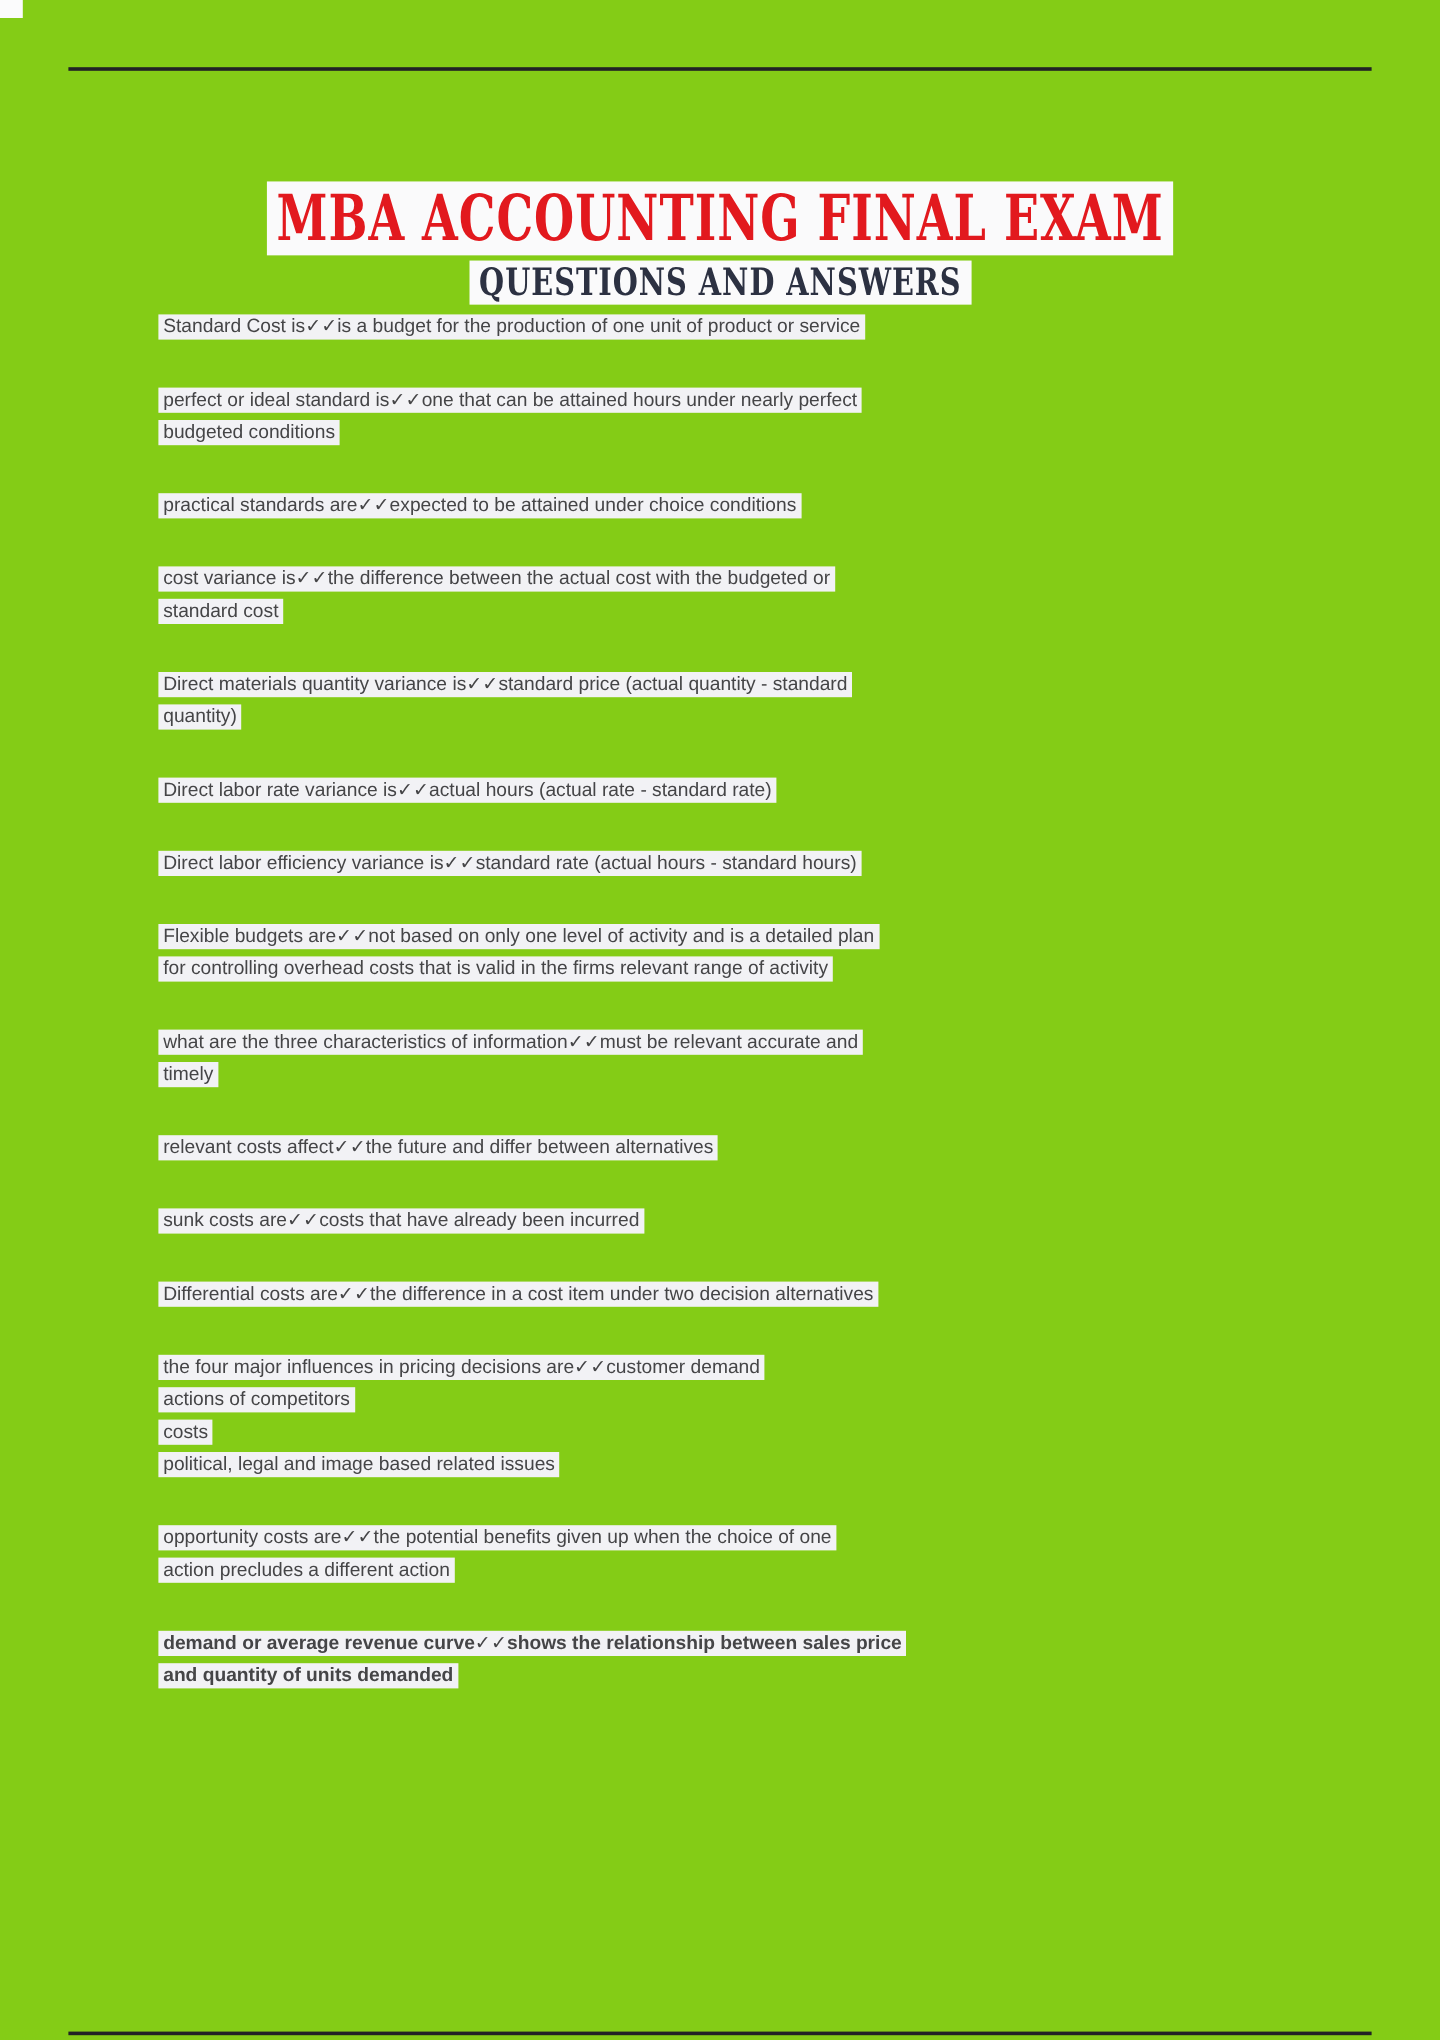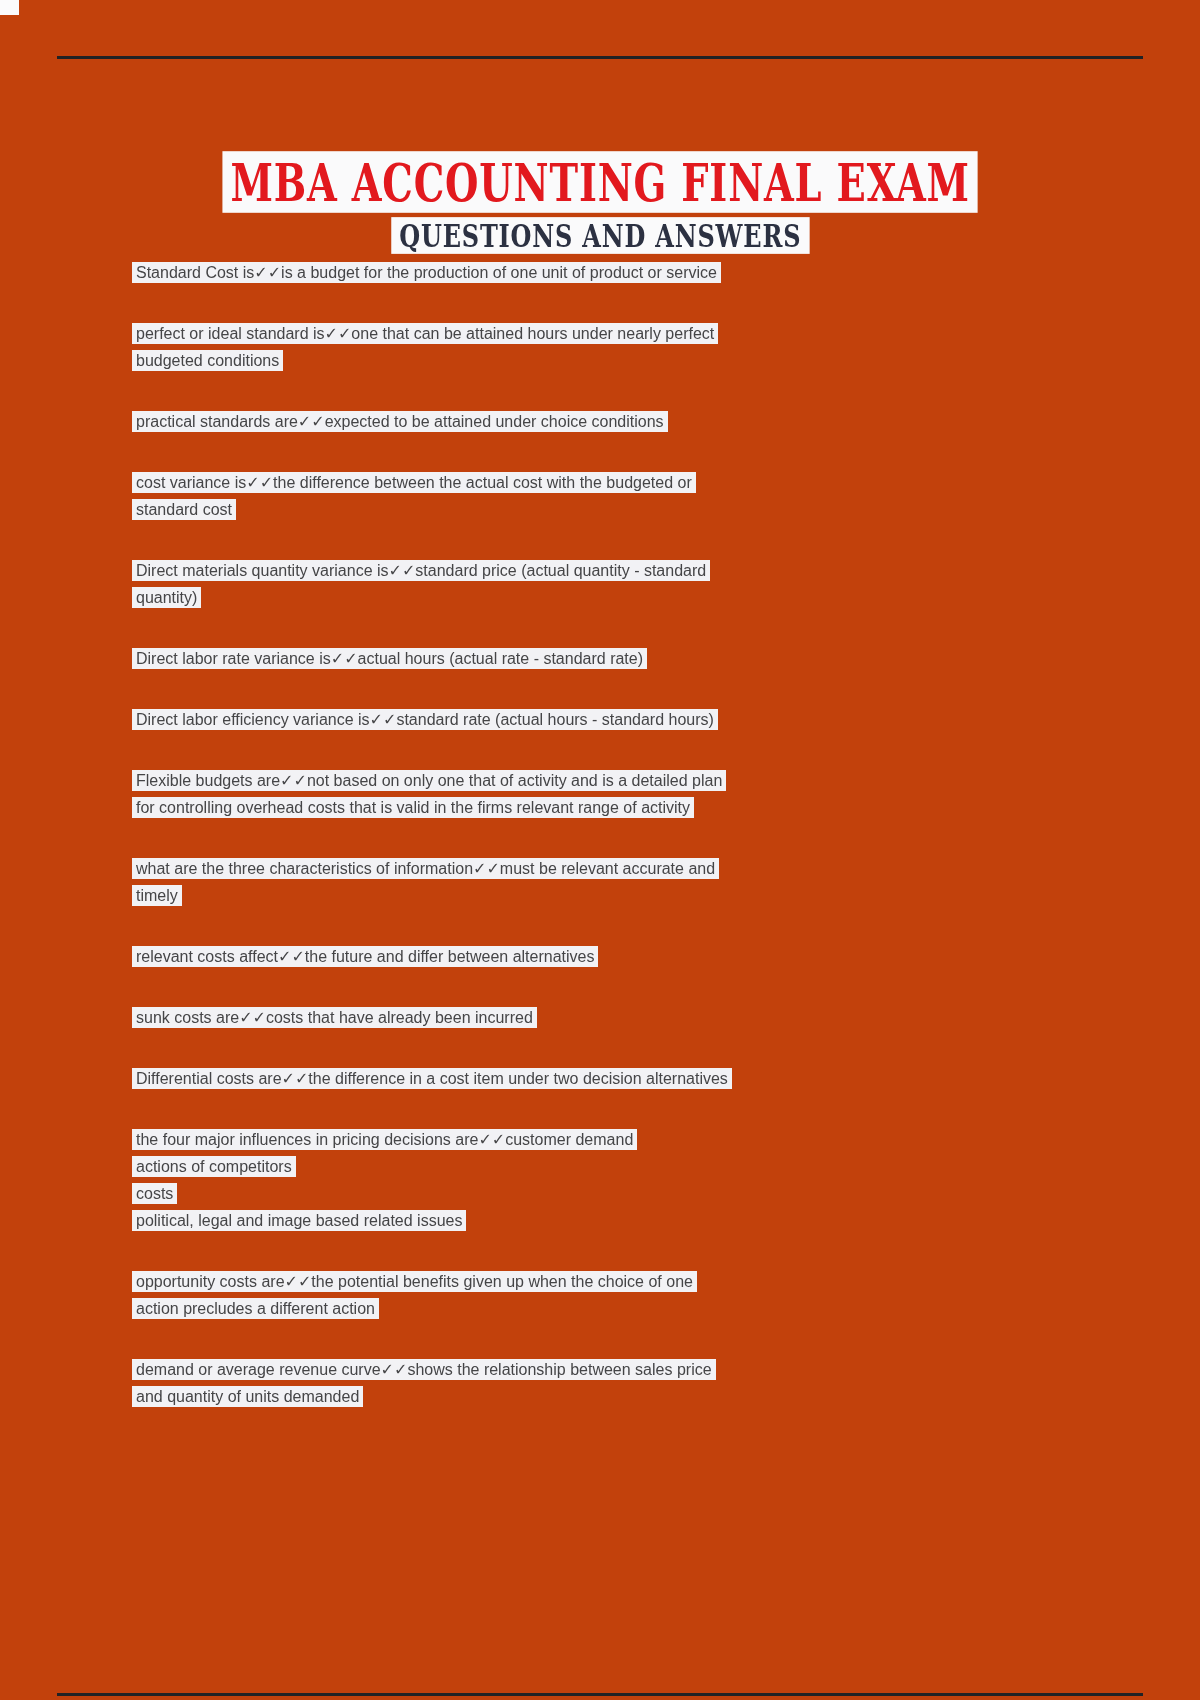--- a/index.html
+++ b/index.html
@@ -3,21 +3,21 @@
 <meta charset="utf-8">
 <style>
   html, body { margin: 0; padding: 0; }
   body {
     width: 1200px; height: 1700px;
     background: #ffffff;
     font-family: "Liberation Sans", "DejaVu Sans", sans-serif;
     overflow: hidden;
     position: relative;
   }
-  .page { position: absolute; inset: 0; background: #c2410c; }
+  .page { position: absolute; inset: 0; background: #84cc16; }
 
   .artifact {
     position: absolute; left: 0; top: 0; width: 19px; height: 15px;
     background: #fbfbfc;
   }
 
   .rule { position: absolute; background: #212225; }
   .rule-top    { left: 57px; top: 56px;  width: 1086px; height: 3px; }
   .rule-bottom { left: 57px; top: 1693px; width: 1086px; height: 3px; }
 
@@ -38,21 +38,21 @@
     display: inline-block; transform: scale(0.80, 1.05);
     transform-origin: 50% 50%; letter-spacing: 1px;
     background: #fafafb; padding: 0 10px;
   }
 
   .content {
     position: absolute; left: 132px; top: 259px; width: 940px;
     font-size: 16px; color: #454547;
   }
   .para { margin: 0 0 34px 0; }
-  .para:last-child { margin-bottom: 0; }
+  .para:last-child { margin-bottom: 0; font-weight: bold; }
   .line { height: 27px; line-height: 27px; white-space: pre; }
   .hl { background: #f2f2f5; padding: 2px 4px; }
 </style>
 </head>
 <body>
 
 <div class="page">
 
   <div class="artifact"></div>
   <div class="rule rule-top"></div>
@@ -88,21 +88,21 @@
 
     <div class="para">
       <div class="line"><span class="hl">Direct labor rate variance is✓✓actual hours (actual rate - standard rate)</span></div>
     </div>
 
     <div class="para">
       <div class="line"><span class="hl">Direct labor efficiency variance is✓✓standard rate (actual hours - standard hours)</span></div>
     </div>
 
     <div class="para">
-      <div class="line"><span class="hl">Flexible budgets are✓✓not based on only one that of activity and is a detailed plan</span></div>
+      <div class="line"><span class="hl">Flexible budgets are✓✓not based on only one level of activity and is a detailed plan</span></div>
       <div class="line"><span class="hl">for controlling overhead costs that is valid in the firms relevant range of activity</span></div>
     </div>
 
 
     <div class="para">
       <div class="line"><span class="hl">what are the three characteristics of information✓✓must be relevant accurate and</span></div>
       <div class="line"><span class="hl">timely</span></div>
     </div>
 
     <div class="para">

